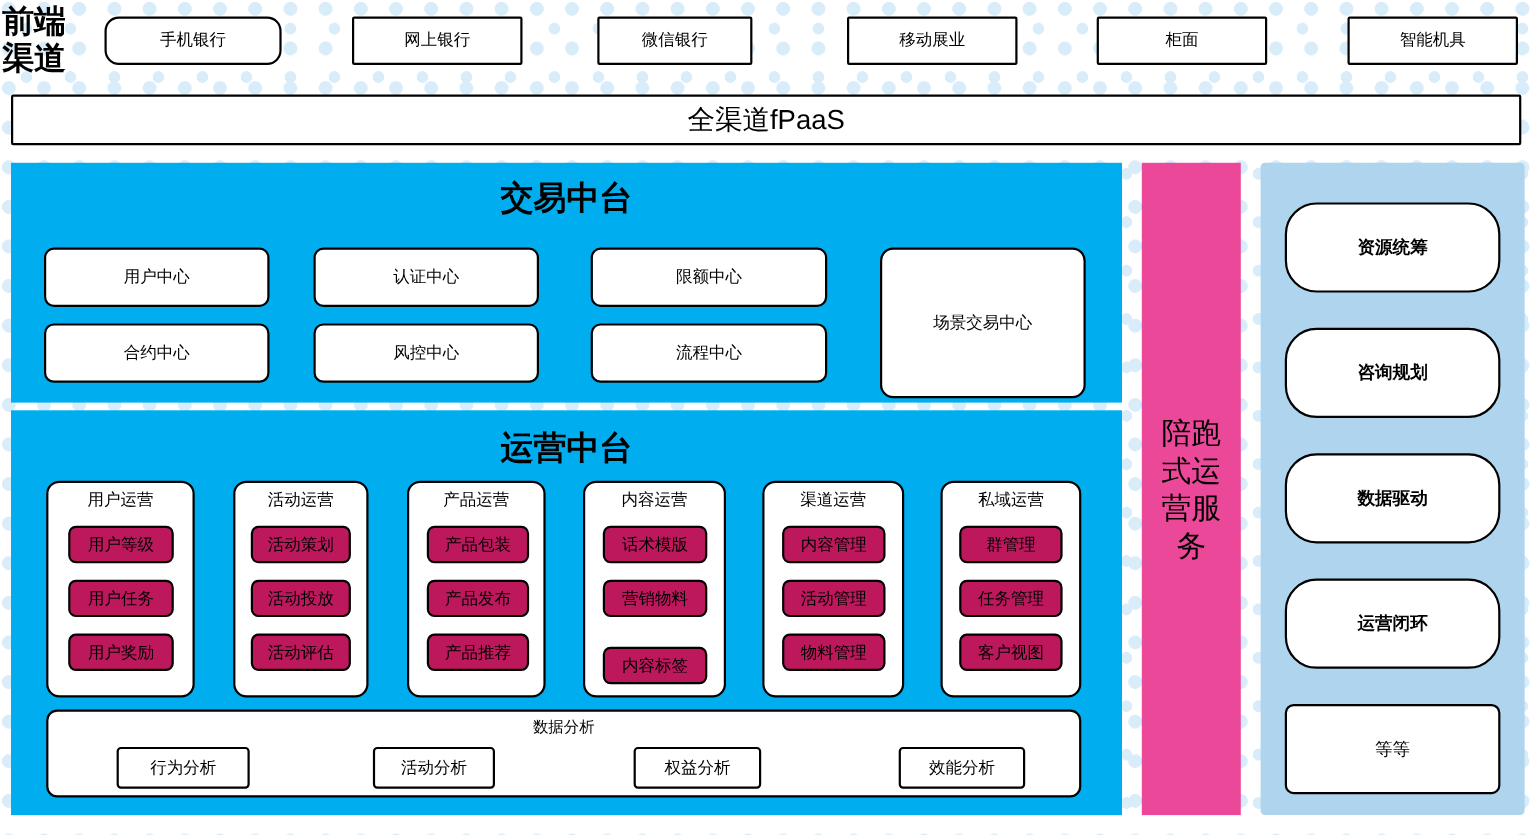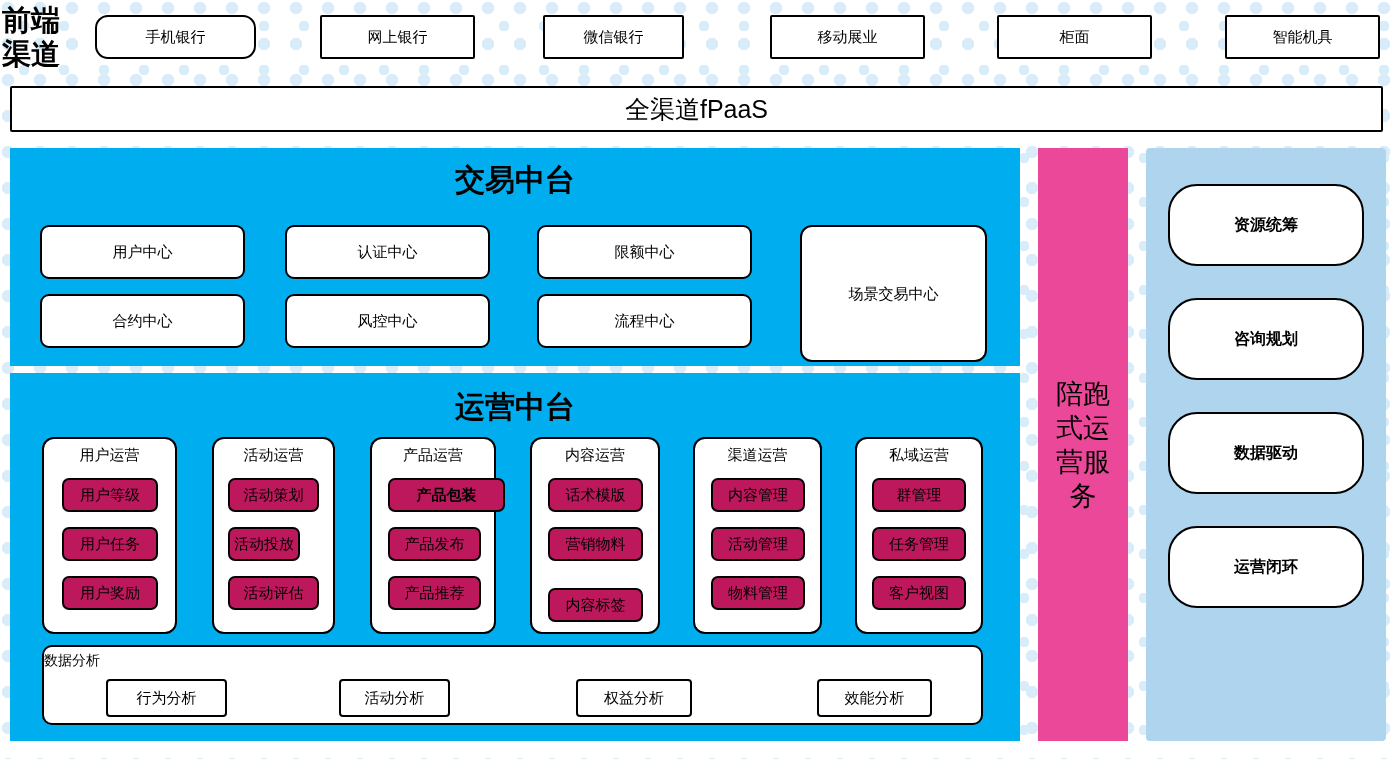--- a/index.html
+++ b/index.html
@@ -77,21 +77,21 @@
     box-sizing:border-box;display:flex;align-items:center;justify-content:center;
     font-size:15px;height:34px;
   }
 
   
   #dastrip{
     position:absolute;background:#fff;border:2px solid #000;border-radius:10px;
     box-sizing:border-box;
   }
   #dastrip .da-title{
-    position:absolute;top:5px;left:0;width:100%;text-align:left;font-size:14px;
+    position:absolute;top:5px;left:0;width:100%;text-align:center;font-size:14px;
   }
   .daitem{
     position:absolute;background:#fff;border:2px solid #000;border-radius:4px;
     box-sizing:border-box;display:flex;align-items:center;justify-content:center;
     font-size:15px;height:38px;top:32px;
   }
 
   
   #svccol{
     position:absolute;background:#ec4899;box-sizing:border-box;
@@ -155,27 +155,27 @@
     <div class="opcol-title">用户运营</div>
   </div>
   <div class="opitem" style="left:62px;top:478px;width:96px;">用户等级</div>
   <div class="opitem" style="left:62px;top:527px;width:96px;">用户任务</div>
   <div class="opitem" style="left:62px;top:576px;width:96px;">用户奖励</div>
 
   <div class="opcol" style="left:212px;top:437px;width:123px;height:197px;">
     <div class="opcol-title">活动运营</div>
   </div>
   <div class="opitem" style="left:228px;top:478px;width:91px;">活动策划</div>
-  <div class="opitem" style="left:228px;top:527px;width:72px;">活动投放</div>
+  <div class="opitem" style="left:228px;top:527px;width:91px;">活动投放</div>
   <div class="opitem" style="left:228px;top:576px;width:91px;">活动评估</div>
 
   <div class="opcol" style="left:370px;top:437px;width:126px;height:197px;">
     <div class="opcol-title">产品运营</div>
   </div>
-  <div class="opitem" style="left:388px;top:478px;width:117px;font-weight:bold;">产品包装</div>
+  <div class="opitem" style="left:388px;top:478px;width:93px;">产品包装</div>
   <div class="opitem" style="left:388px;top:527px;width:93px;">产品发布</div>
   <div class="opitem" style="left:388px;top:576px;width:93px;">产品推荐</div>
 
   <div class="opcol" style="left:530px;top:437px;width:130px;height:197px;">
     <div class="opcol-title">内容运营</div>
   </div>
   <div class="opitem" style="left:548px;top:478px;width:95px;">话术模版</div>
   <div class="opitem" style="left:548px;top:527px;width:95px;">营销物料</div>
   <div class="opitem" style="left:548px;top:588px;width:95px;">内容标签</div>
 
@@ -208,15 +208,16 @@
       <div>营服</div>
       <div>务</div>
     </div>
   </div>
 
   <div id="valpanel" style="left:1146px;top:148px;width:240px;height:593px;">
     <div class="valbox b" style="top:36px;">资源统筹</div>
     <div class="valbox b" style="top:150px;">咨询规划</div>
     <div class="valbox b" style="top:264px;">数据驱动</div>
     <div class="valbox b" style="top:378px;">运营闭环</div>
+    <div class="valbox" style="top:492px;">等等</div>
   </div>
 
 </div>
 
 </body></html>

